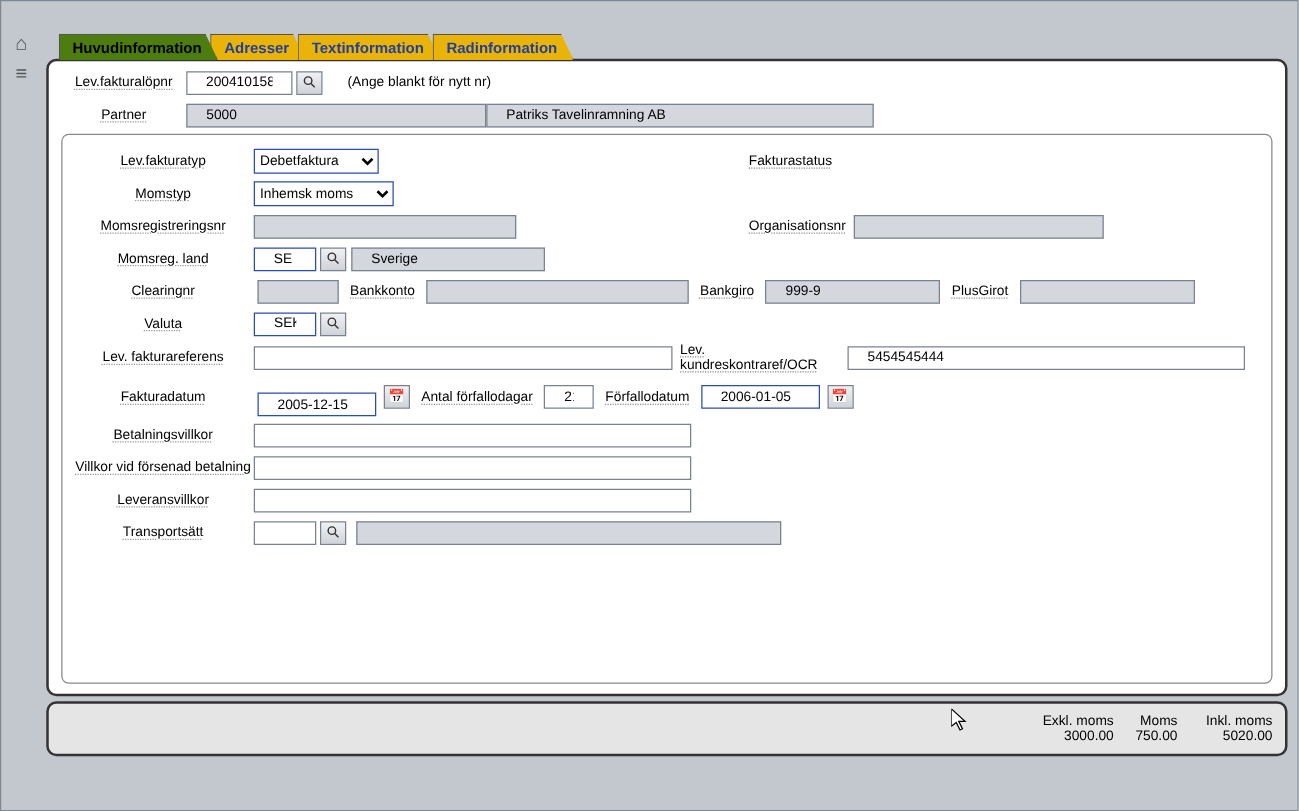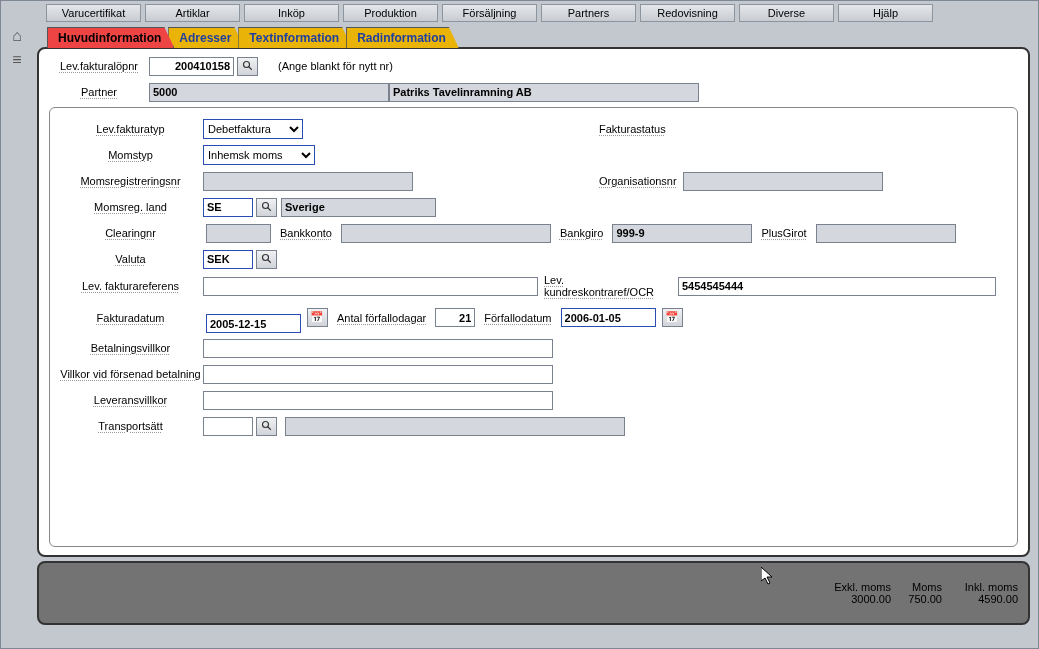--- a/index.html
+++ b/index.html
@@ -7,58 +7,47 @@
 .app { width: 1039px; height: 649px; border: 1px solid #7d8894; background: #c3c8cf; position: relative; }
 .topmenu { display: flex; gap: 4px; padding: 3px 0 0 45px; }
 .menu-btn { width: 95px; height: 18px; background: linear-gradient(#e4e6ea,#c8ccd2); border: 1px solid #8c94a0; text-align: center; line-height: 16px; font-size: 11px; cursor: pointer; }
 .sidebar { position: absolute; left: 4px; top: 26px; width: 24px; }
 .sidebar span { display: block; font-size: 16px; color: #555; margin-bottom: 6px; cursor: pointer; text-align:center; }
 .content { position: absolute; left: 32px; top: 26px; right: 4px; bottom: 4px; background: #c3c8cf; }
 .page-title { font-size: 18px; font-weight: normal; padding: 4px 8px 8px; color: #222; }
 .tabs { display: flex; margin-left: 14px; position: relative; z-index: 2; }
 .tab { padding: 3px 12px 3px 10px; font-size: 12px; font-weight: bold; color: #2040a0; background: #eab308; border: 1px solid #555; border-bottom: none; margin-right: -6px; position: relative; cursor: pointer; clip-path: polygon(0 0, calc(100% - 10px) 0, 100% 100%, 0 100%); }
 .tab:first-child { clip-path: polygon(0 0, calc(100% - 10px) 0, 100% 100%, 0 100%); }
-.tab.active { background: #ef4444; color: #000; z-index: 3; }
+.tab.active { background: #4d7c0f; color: #000; z-index: 3; }
 .panel { background: #fff; border: 2px solid #333; border-radius: 8px; margin: -1px 4px 4px 4px; padding: 6px 10px; position: relative; }
 .header-panel { padding: 6px 10px 8px; }
 .form-row { display: flex; align-items: center; margin-bottom: 4px; min-height: 22px; }
 .label { width: 145px; font-size: 11px; text-decoration: underline dotted #999; text-decoration-thickness: 1px; text-underline-offset: 2px; text-align: center; }
 .label-sm { width: auto; padding: 0 6px; font-size: 11px; text-decoration: underline dotted #999; text-underline-offset: 2px; }
-input[type=text], .ro { height: 19px; border: 1px solid #7a8290; padding: 1px 3px; font-size: 11px; background: #fff; font-weight: bold; }
+input[type=text], .ro { height: 19px; border: 1px solid #7a8290; padding: 1px 15px; font-size: 11px; background: #fff; }
 .ro { background: #d4d7dd; display: inline-flex; align-items: center; }
 .lookup { width: 21px; height: 19px; border: 1px solid #7a8290; background: linear-gradient(#f0f1f3,#d0d3d9); cursor: pointer; display: inline-flex; align-items: center; justify-content: center; margin-left: 3px; }
 .lookup svg { width: 12px; height: 12px; }
 .cal { width: 21px; height: 19px; border: 1px solid #7a8290; background: linear-gradient(#f0f1f3,#d0d3d9); cursor: pointer; display: inline-flex; align-items: center; justify-content: center; margin-left: 3px; font-size: 11px; }
 select { height: 20px; border: 1px solid #2a4db0; font-size: 11px; background: #fff; }
 .sel-blue { border: 1px solid #2a4db0; }
 .inner-box { border: 1px solid #888; border-radius: 6px; padding: 10px 8px 30px; margin-top: 4px; height: 440px; position: relative; }
-.footer-panel { border: 2px solid #333; border-radius: 8px; background: #737373; margin: 4px; padding: 18px 10px; }
+.footer-panel { border: 2px solid #333; border-radius: 8px; background: #e5e5e5; margin: 4px; padding: 8px 10px; }
 .totals { float: right; text-align: right; }
 .totals-row { display: flex; gap: 6px; font-size: 11px; }
 .totals-row span { display: inline-block; text-align: right; }
 .th1 { width: 70px; } .th2 { width: 45px; } .th3 { width: 70px; }
 .cursor { position: absolute; left: 728px; top: 540px; font-size: 18px; color: #000; pointer-events: none; }
 .flex-gap { display:flex; align-items:center; gap:3px; flex-wrap:wrap; }
 .blueborder { border: 1px solid #2a4db0 !important; }
 </style>
 </head>
 <body>
 
 <div class="app">
-  <div class="topmenu">
-    <div class="menu-btn">Varucertifikat</div>
-    <div class="menu-btn">Artiklar</div>
-    <div class="menu-btn">Inköp</div>
-    <div class="menu-btn">Produktion</div>
-    <div class="menu-btn">Försäljning</div>
-    <div class="menu-btn">Partners</div>
-    <div class="menu-btn">Redovisning</div>
-    <div class="menu-btn">Diverse</div>
-    <div class="menu-btn">Hjälp</div>
-  </div>
 
   <div class="sidebar">
     <span>⌂</span>
     <span>≡</span>
   </div>
 
   <div class="content">
 
     <div class="tabs">
       <div class="tab active">Huvudinformation</div>
@@ -177,21 +166,21 @@
     <div class="footer-panel">
       <div class="totals">
         <div class="totals-row">
           <span class="th1">Exkl. moms</span>
           <span class="th2">Moms</span>
           <span class="th3">Inkl. moms</span>
         </div>
         <div class="totals-row">
           <span class="th1">3000.00</span>
           <span class="th2">750.00</span>
-          <span class="th3">4590.00</span>
+          <span class="th3">5020.00</span>
         </div>
       </div>
       <div style="clear:both"></div>
     </div>
 
     <svg class="cursor" width="16" height="20" viewBox="0 0 16 20">
         <path d="M0 0 L0 14 L4 11 L7 17 L9 16 L6 10 L11 10 Z" fill="#fff" stroke="#000" stroke-width="1"></path>
       </svg>
   </div>
 </div>

